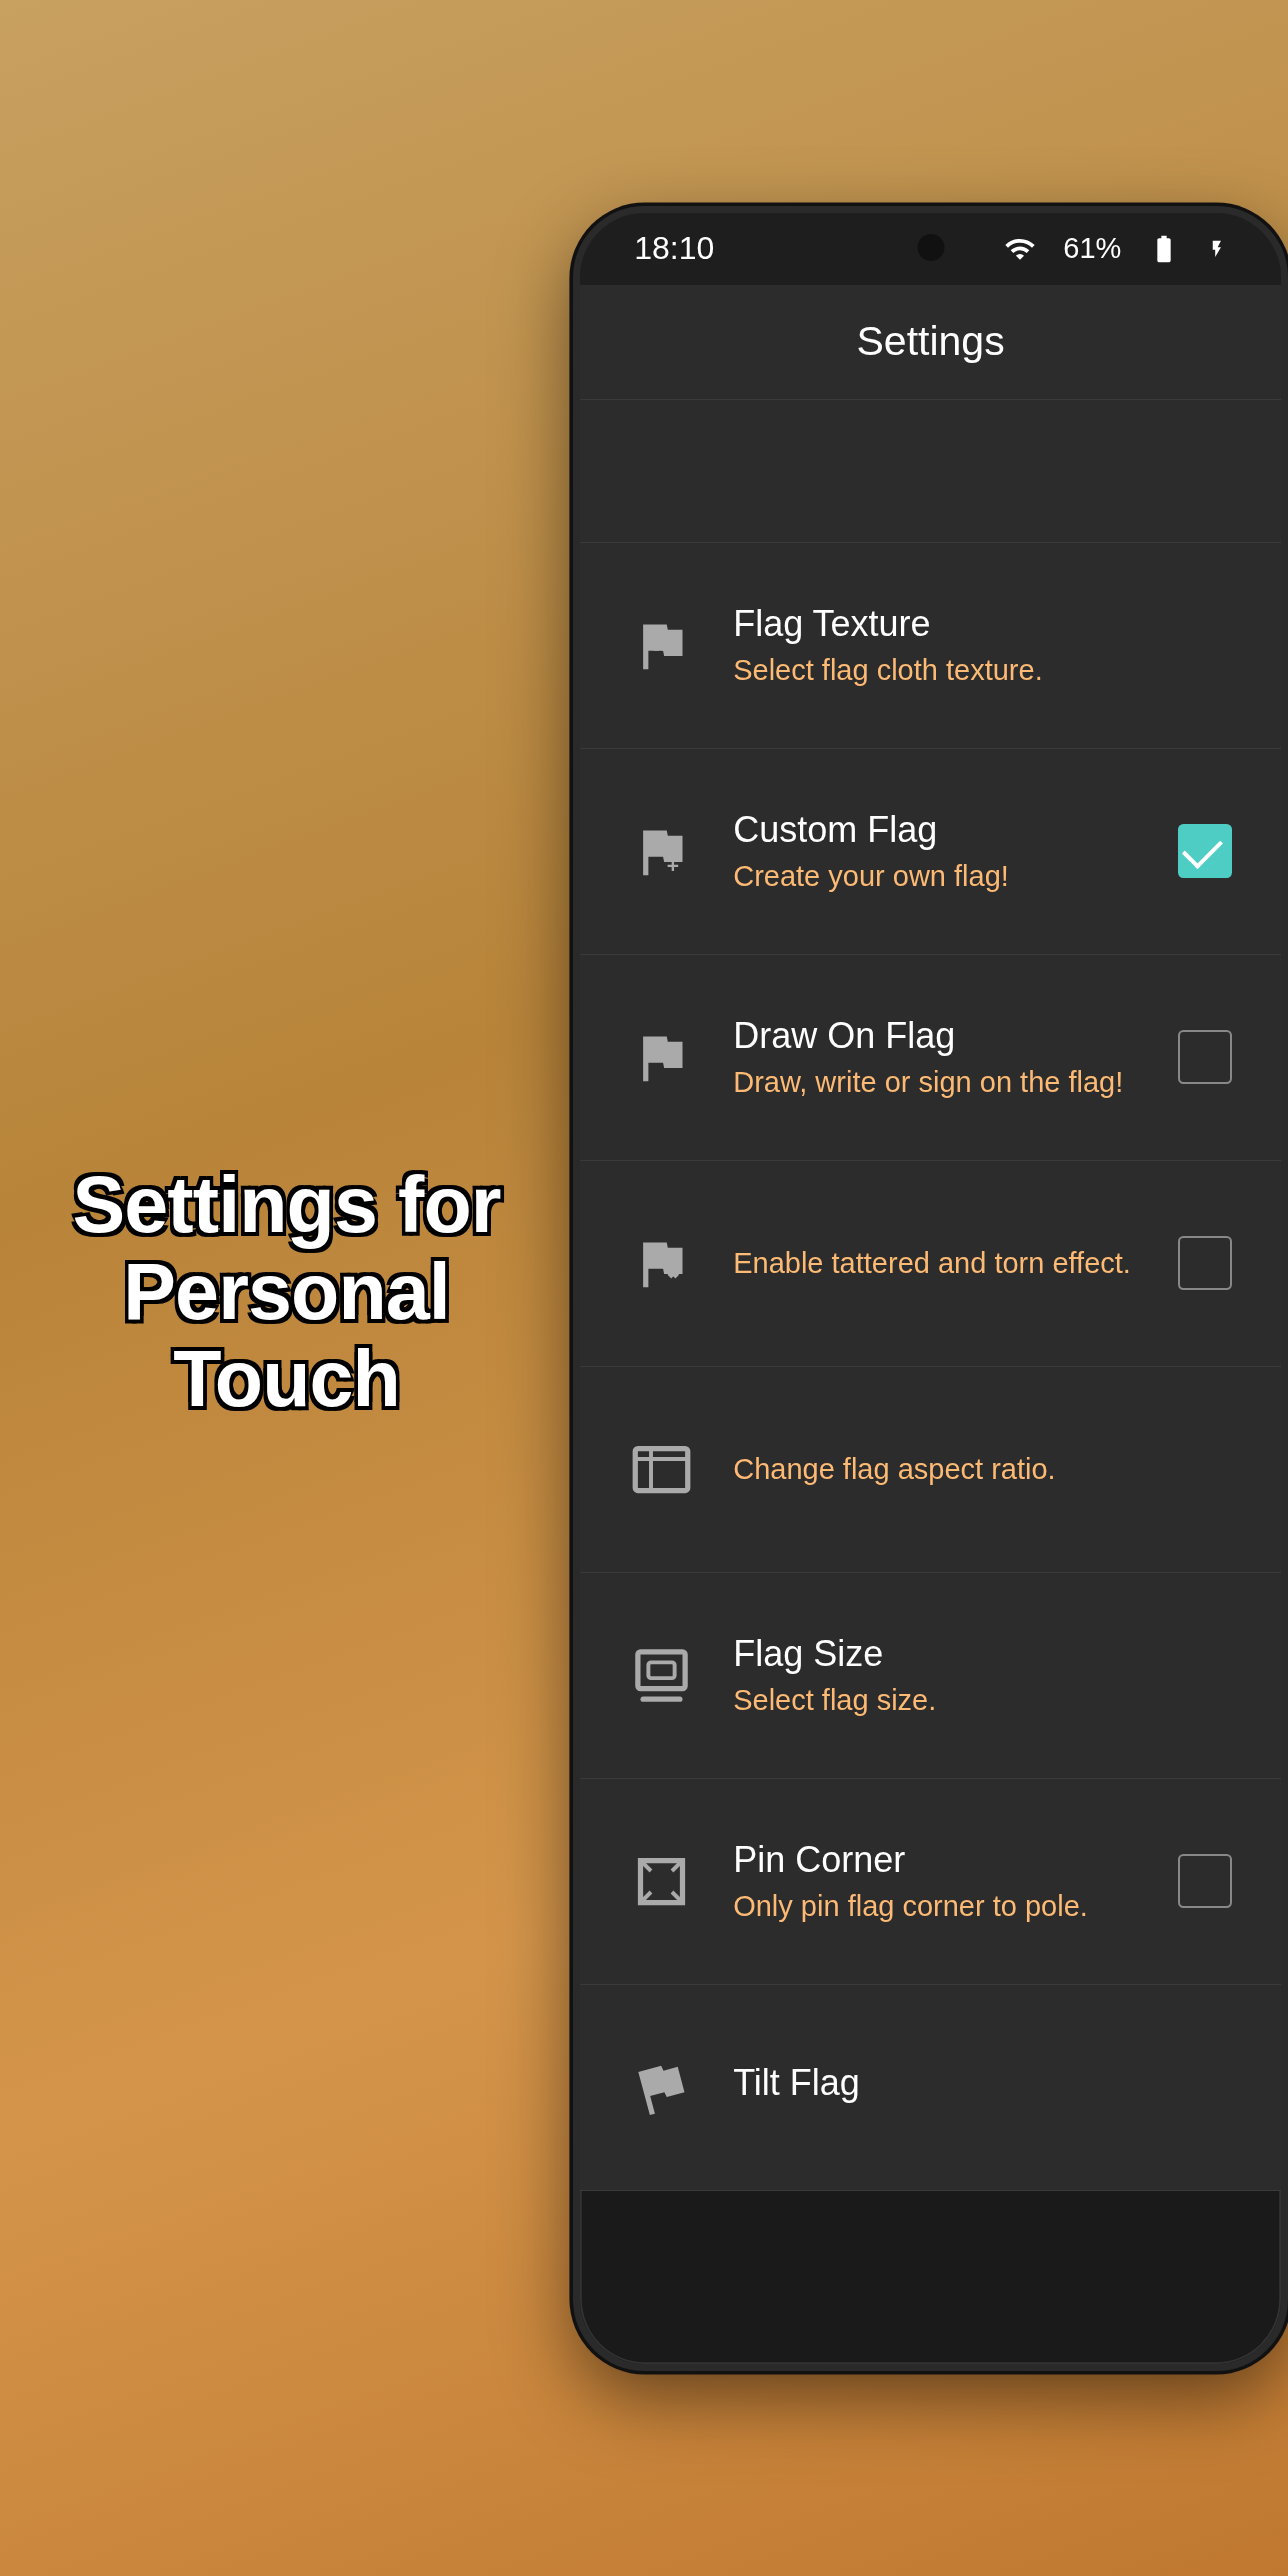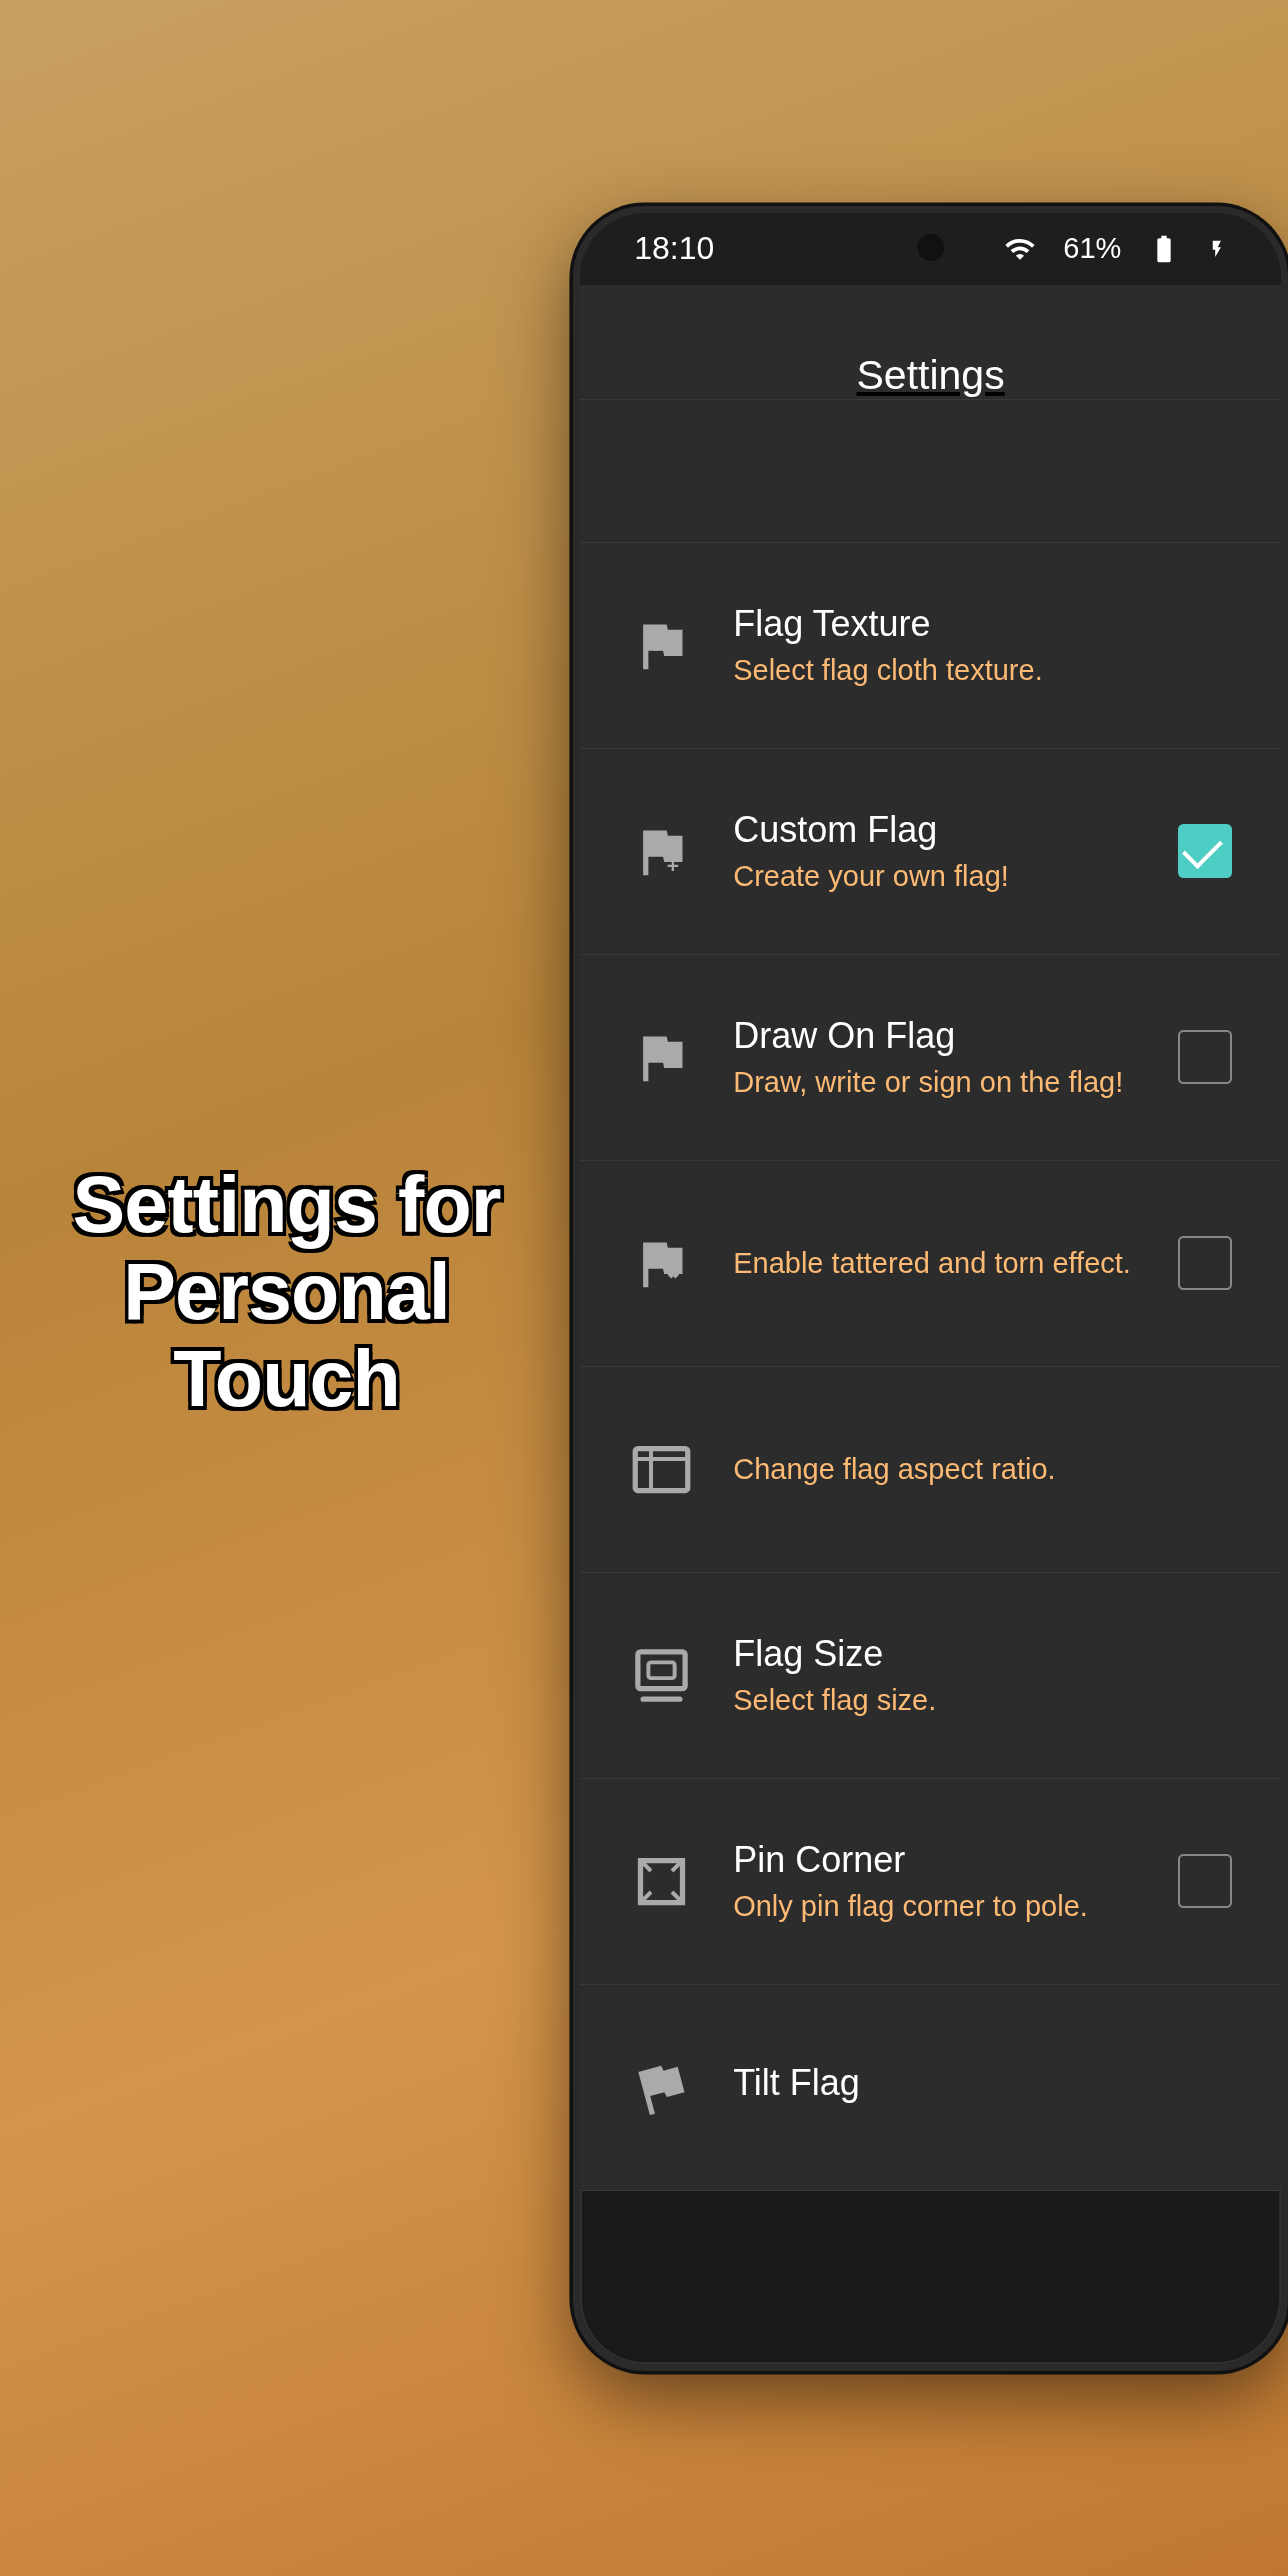--- a/index.html
+++ b/index.html
@@ -87,25 +87,24 @@
       gap: 27px;
       color: #ffffff;
       font-size: 29px;
     }
 
     
     .app-bar {
       background: #2c2c2c;
       height: 115px;
       display: flex;
-      align-items: flex-end;
+      align-items: center;
       justify-content: center;
       border-bottom: 0.9px solid #3a3a3a;
       flex-shrink: 0;
-      text-decoration: underline;
     }
 
     .app-bar-title {
       color: #ffffff;
       font-size: 41px;
       font-weight: 400;
     }
 
     
     .empty-section {

